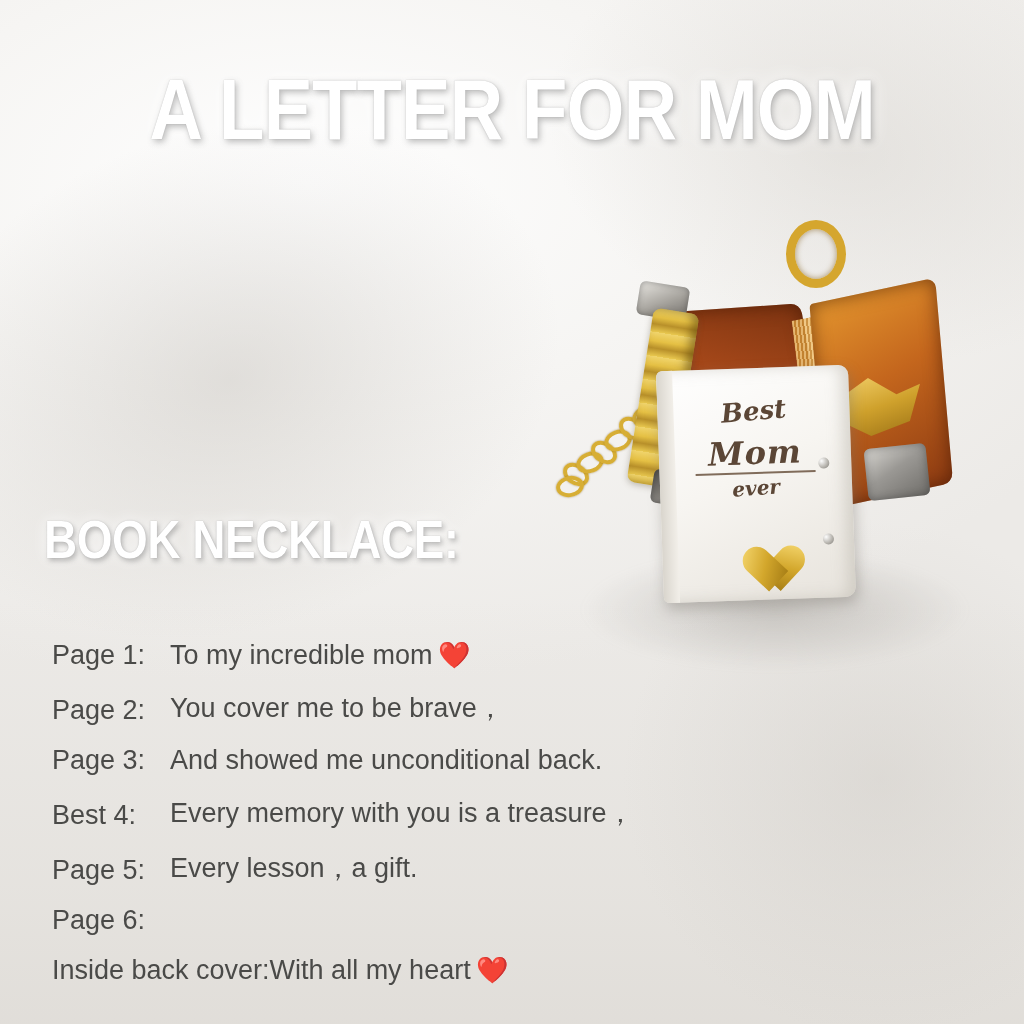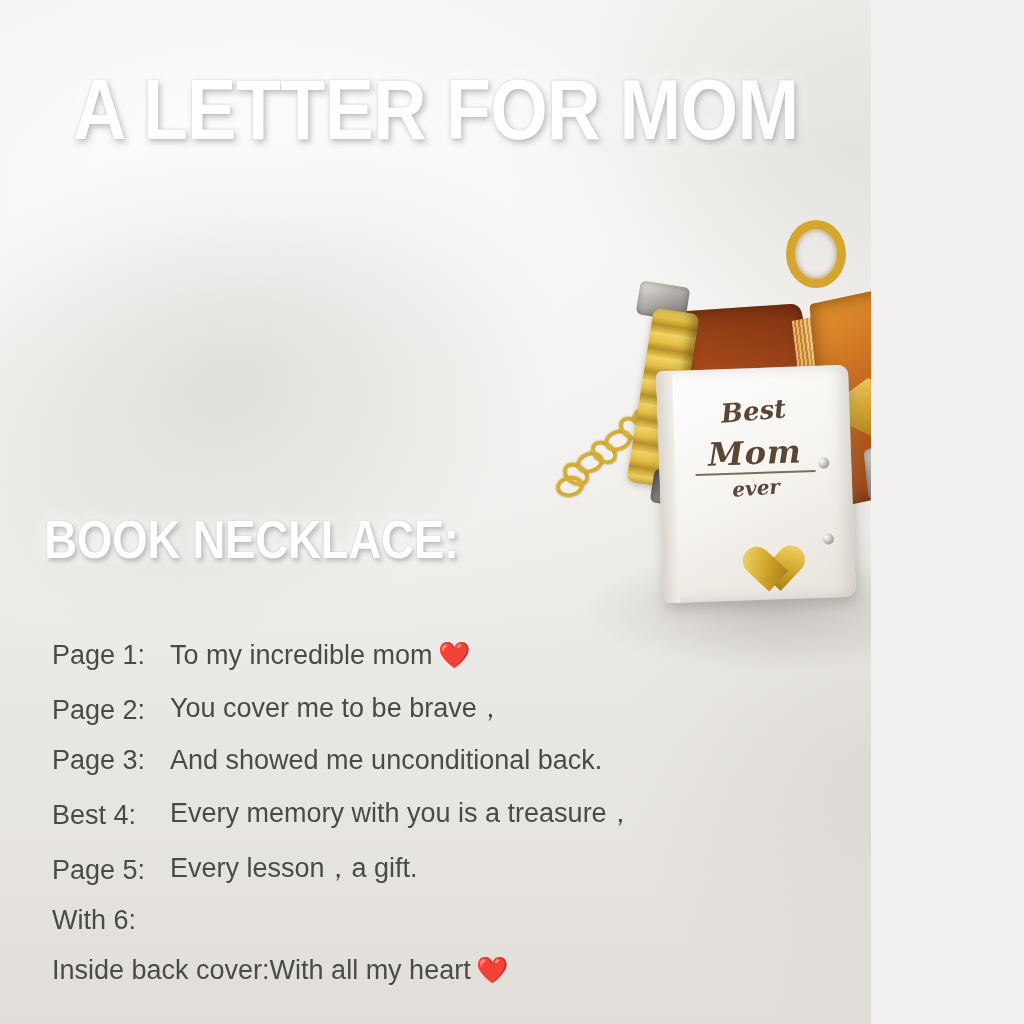--- a/index.html
+++ b/index.html
@@ -9,21 +9,21 @@
   body {
     width: 1024px;
     height: 1024px;
     font-family: "Liberation Sans", sans-serif;
     background: #f2f1ef;
     overflow: hidden;
   }
 
   .poster {
     position: relative;
-    width: 871px;
+    width: 1024px;
     height: 1024px;
     background:
       radial-gradient(ellipse 900px 500px at 30% 18%, #fefefe 0%, #f6f5f3 45%, #eceae7 100%),
       linear-gradient(160deg, #fbfbfa 0%, #f0efec 55%, #e8e6e2 100%);
     overflow: hidden;
   }
 
   
   .cloth-a, .cloth-b, .cloth-c, .cloth-d {
     position: absolute;
@@ -347,21 +347,21 @@
       <span class="lbl">Best 4:</span>
       <span class="txt">Every memory with you is a treasure，</span>
       <span class="heart-emo"></span>
     </div>
     <div class="line">
       <span class="lbl">Page 5:</span>
       <span class="txt">Every lesson，a gift.</span>
       <span class="heart-emo"></span>
     </div>
     <div class="line">
-      <span class="lbl">With 6:</span>
+      <span class="lbl">Page 6:</span>
       <span class="heart-emo"></span>
     </div>
     <div class="line last">
       <span class="lbl">Inside back cover:</span>
       <span class="txt">With all my heart</span>
       <span class="heart-emo">❤️</span>
     </div>
   </div>
 
 </div>

